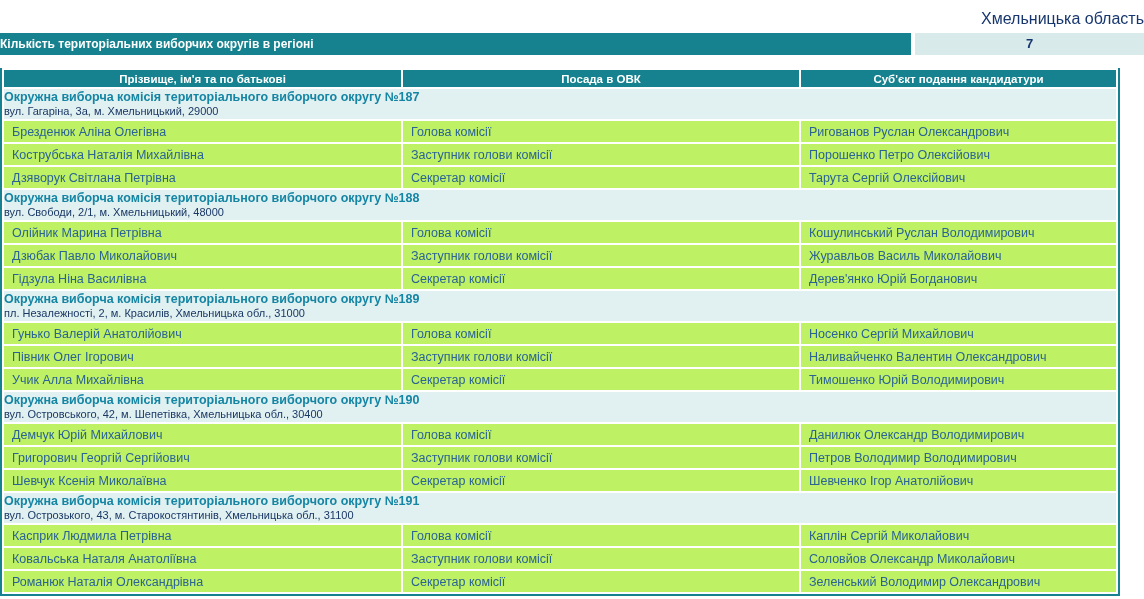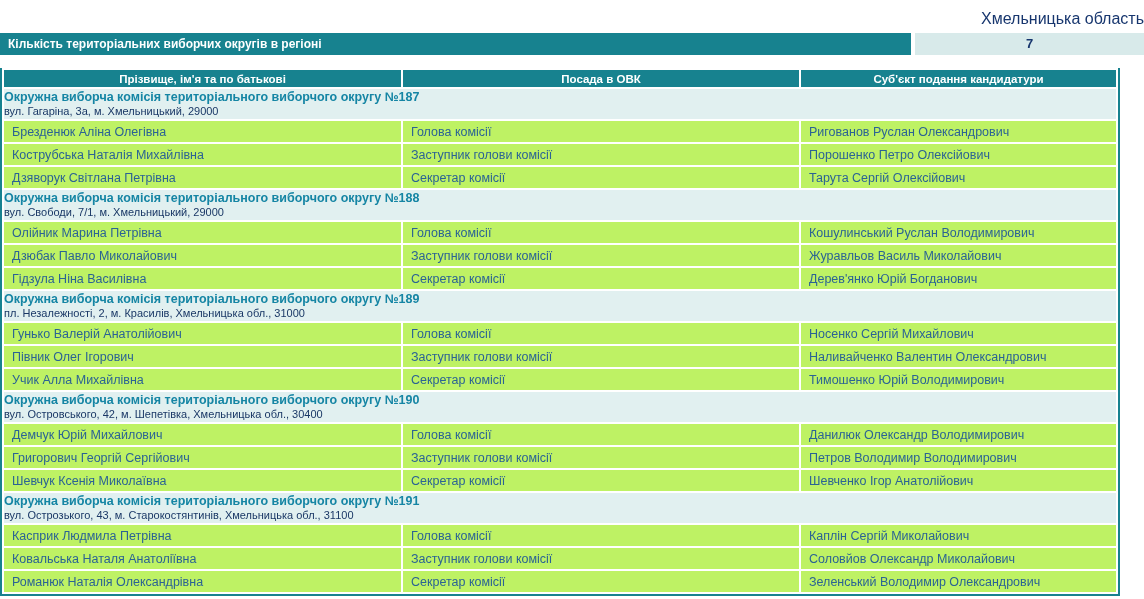--- a/index.html
+++ b/index.html
@@ -28,21 +28,21 @@
     margin-top: 3px;
     height: 22px;
   }
   .summary-label {
     width: 911px;
     background: #17828f;
     color: #ffffff;
     font-size: 12px;
     font-weight: bold;
     line-height: 22px;
-    padding-left: 8px;
+    padding-left: 0;
     box-sizing: border-box;
   }
   .summary-gap { width: 4px; background: #ffffff; }
   .summary-value {
     flex: 1;
     background: #d8eaea;
     color: #17366e;
     font-size: 13px;
     font-weight: bold;
     text-align: center;
@@ -145,21 +145,21 @@
         </tr>
         <tr>
           <td class="data-cell">Дзяворук Світлана Петрівна</td>
           <td class="data-cell">Секретар комісії</td>
           <td class="data-cell">Тарута Сергій Олексійович</td>
         </tr>
 
         <tr>
           <td class="section-cell" colspan="3">
             <div class="section-title">Окружна виборча комісія територіального виборчого округу №188</div>
-            <div class="section-address">вул. Свободи, 7/1, м. Хмельницький, 29000</div>
+            <div class="section-address">вул. Свободи, 2/1, м. Хмельницький, 48000</div>
           </td>
         </tr>
         <tr>
           <td class="data-cell">Олійник Марина Петрівна</td>
           <td class="data-cell">Голова комісії</td>
           <td class="data-cell">Кошулинський Руслан Володимирович</td>
         </tr>
         <tr>
           <td class="data-cell">Дзюбак Павло Миколайович</td>
           <td class="data-cell">Заступник голови комісії</td>

